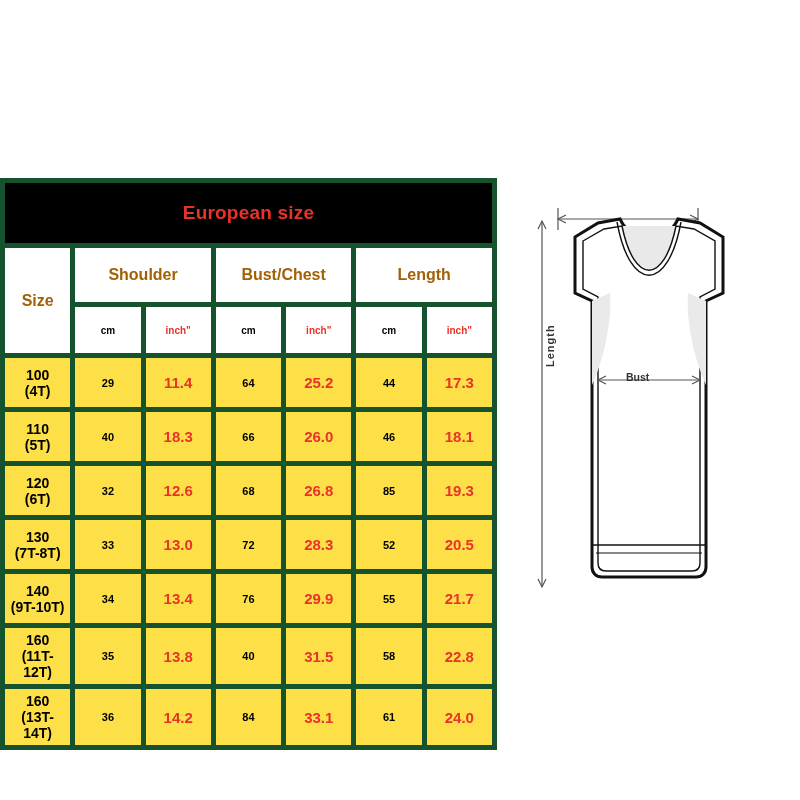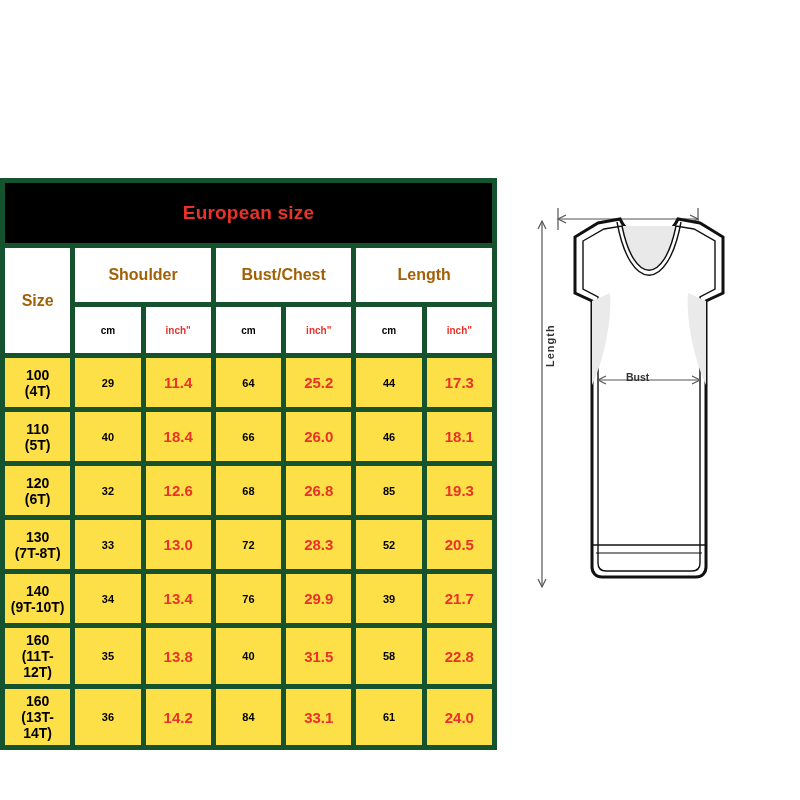--- a/index.html
+++ b/index.html
@@ -144,21 +144,21 @@
         <td class="row-cell r-shade val-red">25.2</td>
         <td class="row-cell r-shade val-black">44</td>
         <td class="row-cell r-shade val-red">17.3</td>
       </tr>
 
       <tr>
         <td class="row-cell r-light size-label">
           <span class="sz-num">110</span><span class="sz-age">(5T)</span>
         </td>
         <td class="row-cell r-light val-black">40</td>
-        <td class="row-cell r-light val-red">18.4</td>
+        <td class="row-cell r-light val-red">18.3</td>
         <td class="row-cell r-light val-black">66</td>
         <td class="row-cell r-light val-red">26.0</td>
         <td class="row-cell r-light val-black">46</td>
         <td class="row-cell r-light val-red">18.1</td>
       </tr>
 
       <tr>
         <td class="row-cell r-shade size-label">
           <span class="sz-num">120</span><span class="sz-age">(6T)</span>
         </td>
@@ -183,21 +183,21 @@
       </tr>
 
       <tr>
         <td class="row-cell r-shade size-label">
           <span class="sz-num">140</span><span class="sz-age">(9T-10T)</span>
         </td>
         <td class="row-cell r-shade val-black">34</td>
         <td class="row-cell r-shade val-red">13.4</td>
         <td class="row-cell r-shade val-black">76</td>
         <td class="row-cell r-shade val-red">29.9</td>
-        <td class="row-cell r-shade val-black">39</td>
+        <td class="row-cell r-shade val-black">55</td>
         <td class="row-cell r-shade val-red">21.7</td>
       </tr>
 
       <tr>
         <td class="row-cell r-light size-label">
           <span class="sz-num">160</span><span class="sz-age">(11T-12T)</span>
         </td>
         <td class="row-cell r-light val-black">35</td>
         <td class="row-cell r-light val-red">13.8</td>
         <td class="row-cell r-light val-black">40</td>

